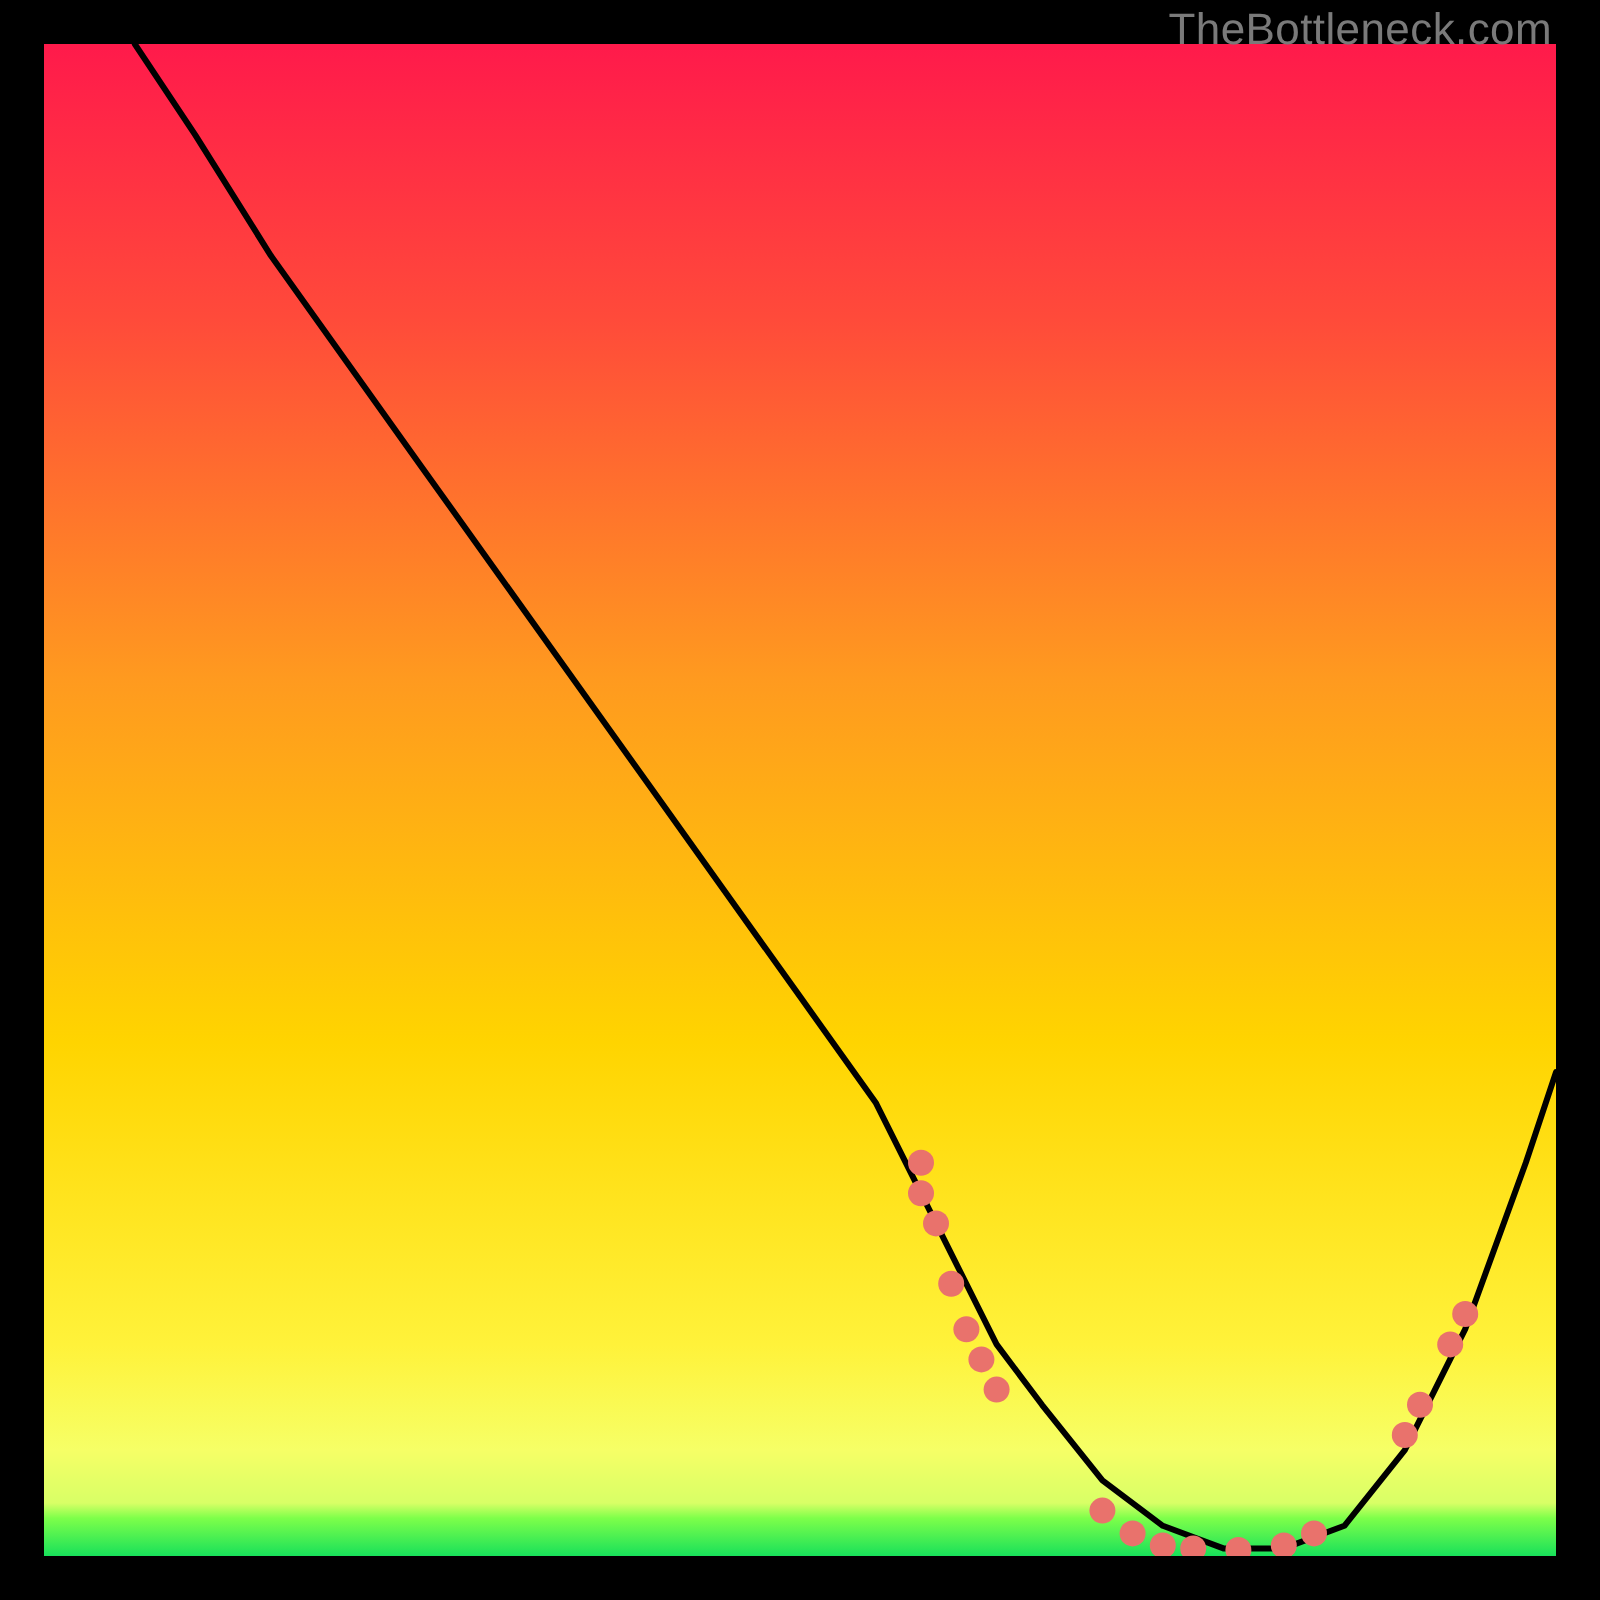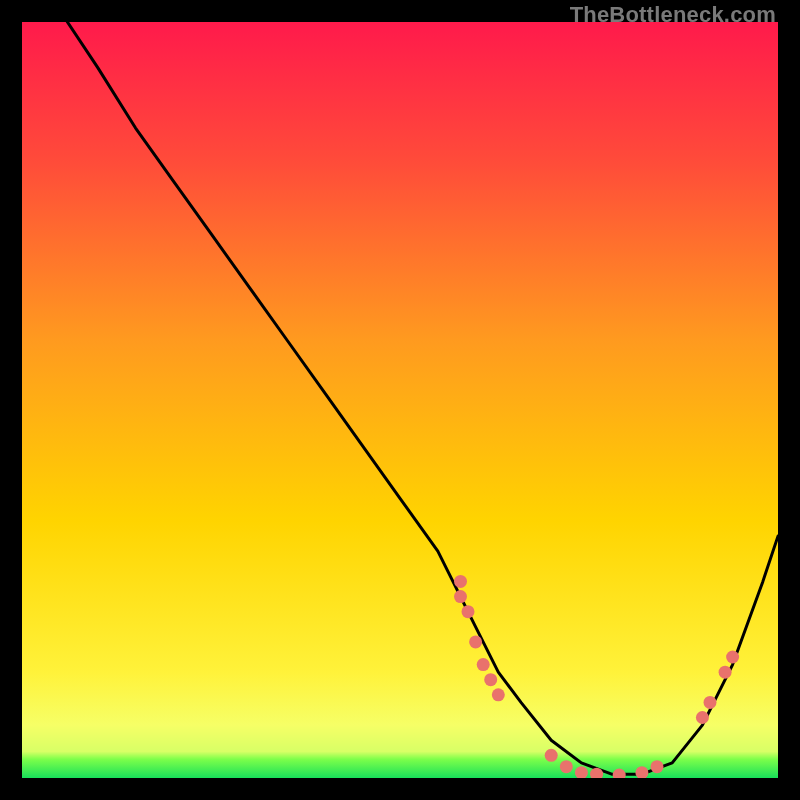--- a/index.html
+++ b/index.html
@@ -25,21 +25,21 @@
     top: 0;
     width: 756px;
     height: 756px;
   }
   .watermark {
     position: absolute;
     top: 2px;
     right: 24px;
     color: #7a7a7a;
     font-size: 22px;
-    font-weight: 700;
+    font-weight: 400;
     letter-spacing: 0.2px;
   }
 </style>
 </head>
 <body>
 
 <div class="frame">
   <svg class="plot" viewBox="0 0 756 756" preserveAspectRatio="none">
     <defs>
       <linearGradient id="bg-grad" x1="0" y1="0" x2="0" y2="1">

